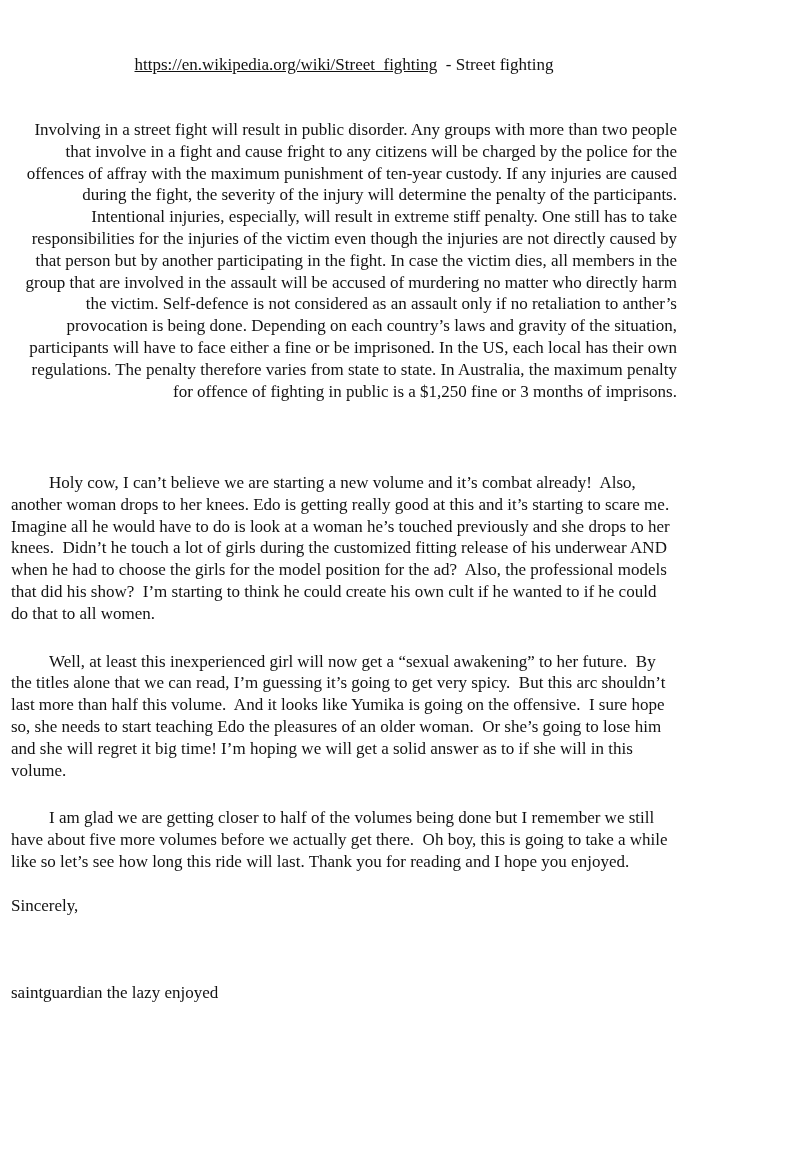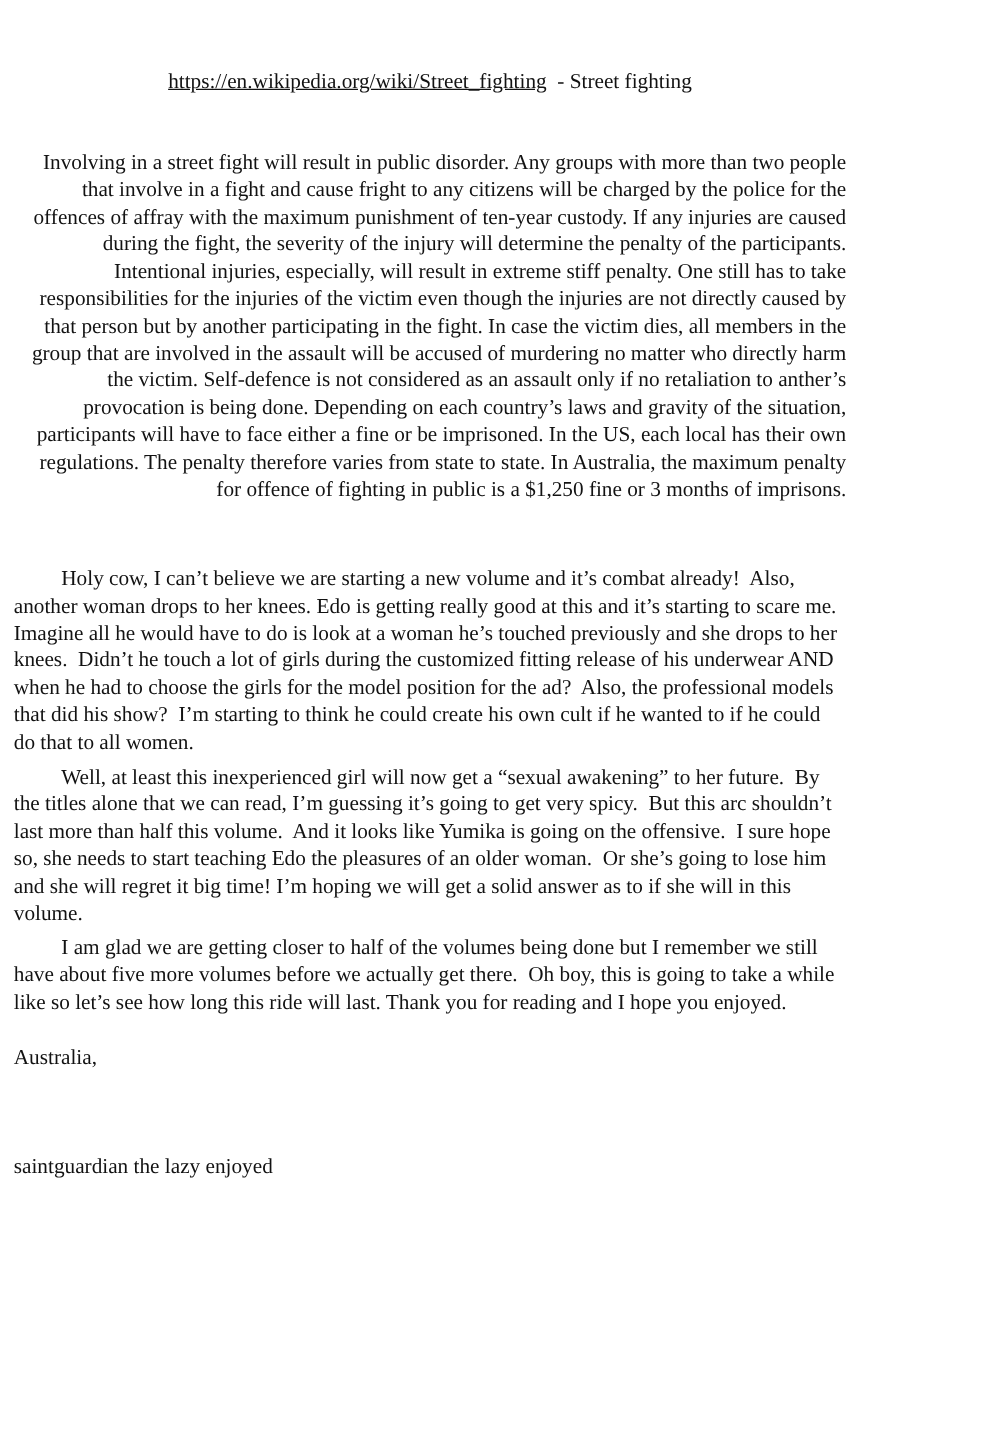--- a/index.html
+++ b/index.html
@@ -33,21 +33,21 @@
   .sep, .header-title { white-space: pre; }
   .intro {
     text-align: right;
     white-space: pre-wrap;
   }
   .salutation {
     margin-top: 22px;
     white-space: pre-wrap;
   }
   .para {
-    margin-top: 6px;
+    margin-top: 26px;
     text-indent: 38px;
     white-space: pre-wrap;
     text-align: left;
   }
   .closing {
     margin-top: 22px;
     white-space: pre-wrap;
   }
   .sig-block {
     margin-top: 22px;
@@ -65,19 +65,19 @@
     <div class="intro">Involving in a street fight will result in public disorder. Any groups with more than two people that involve in a fight and cause fright to any citizens will be charged by the police for the offences of affray with the maximum punishment of ten-year custody. If any injuries are caused during the fight, the severity of the injury will determine the penalty of the participants. Intentional injuries, especially, will result in extreme stiff penalty. One still has to take responsibilities for the injuries of the victim even though the injuries are not directly caused by that person but by another participating in the fight. In case the victim dies, all members in the group that are involved in the assault will be accused of murdering no matter who directly harm the victim. Self-defence is not considered as an assault only if no retaliation to anther’s provocation is being done. Depending on each country’s laws and gravity of the situation, participants will have to face either a fine or be imprisoned. In the US, each local has their own regulations. The penalty therefore varies from state to state. In Australia, the maximum penalty for offence of fighting in public is a $1,250 fine or 3 months of imprisons.</div>
   </div>
 
 
   <div class="para">Holy cow, I can’t believe we are starting a new volume and it’s combat already!  Also, another woman drops to her knees. Edo is getting really good at this and it’s starting to scare me.  Imagine all he would have to do is look at a woman he’s touched previously and she drops to her knees.  Didn’t he touch a lot of girls during the customized fitting release of his underwear AND when he had to choose the girls for the model position for the ad?  Also, the professional models that did his show?  I’m starting to think he could create his own cult if he wanted to if he could do that to all women.</div>
 
   <div class="para">Well, at least this inexperienced girl will now get a “sexual awakening” to her future.  By the titles alone that we can read, I’m guessing it’s going to get very spicy.  But this arc shouldn’t last more than half this volume.  And it looks like Yumika is going on the offensive.  I sure hope so, she needs to start teaching Edo the pleasures of an older woman.  Or she’s going to lose him and she will regret it big time! I’m hoping we will get a solid answer as to if she will in this volume.</div>
 
   <div class="para">I am glad we are getting closer to half of the volumes being done but I remember we still have about five more volumes before we actually get there.  Oh boy, this is going to take a while like so let’s see how long this ride will last. Thank you for reading and I hope you enjoyed.</div>
 
-  <div class="closing">Australia,</div>
+  <div class="closing">Sincerely,</div>
 
   <div class="sig-block">
     <div class="sig-line">saintguardian the lazy enjoyed</div>
   </div>
 
 </div>
 
 </body></html>

